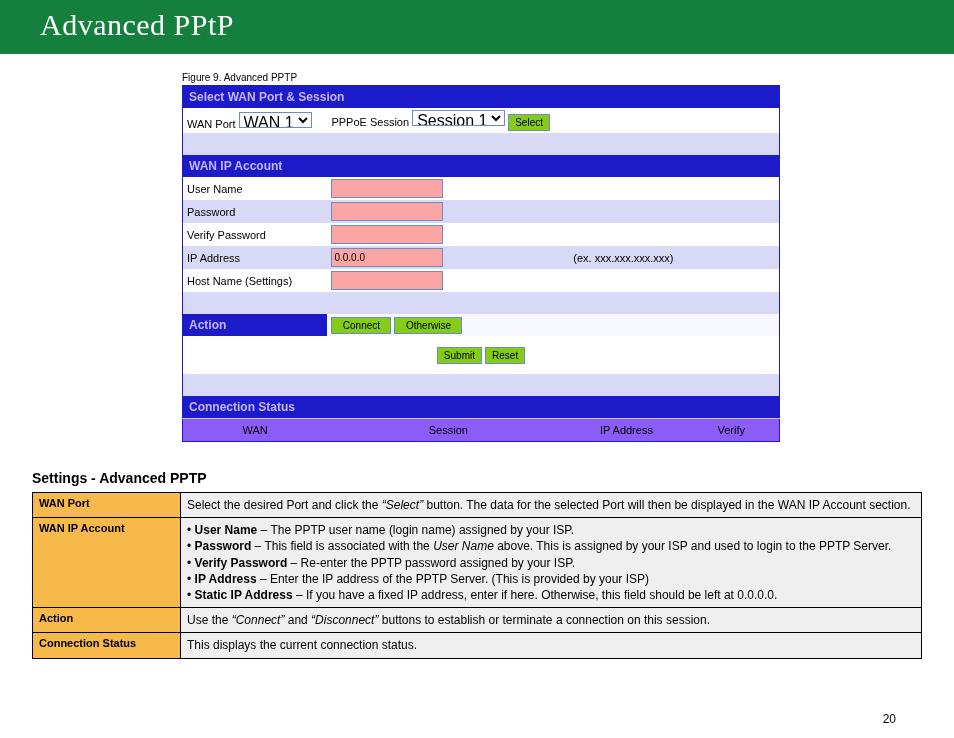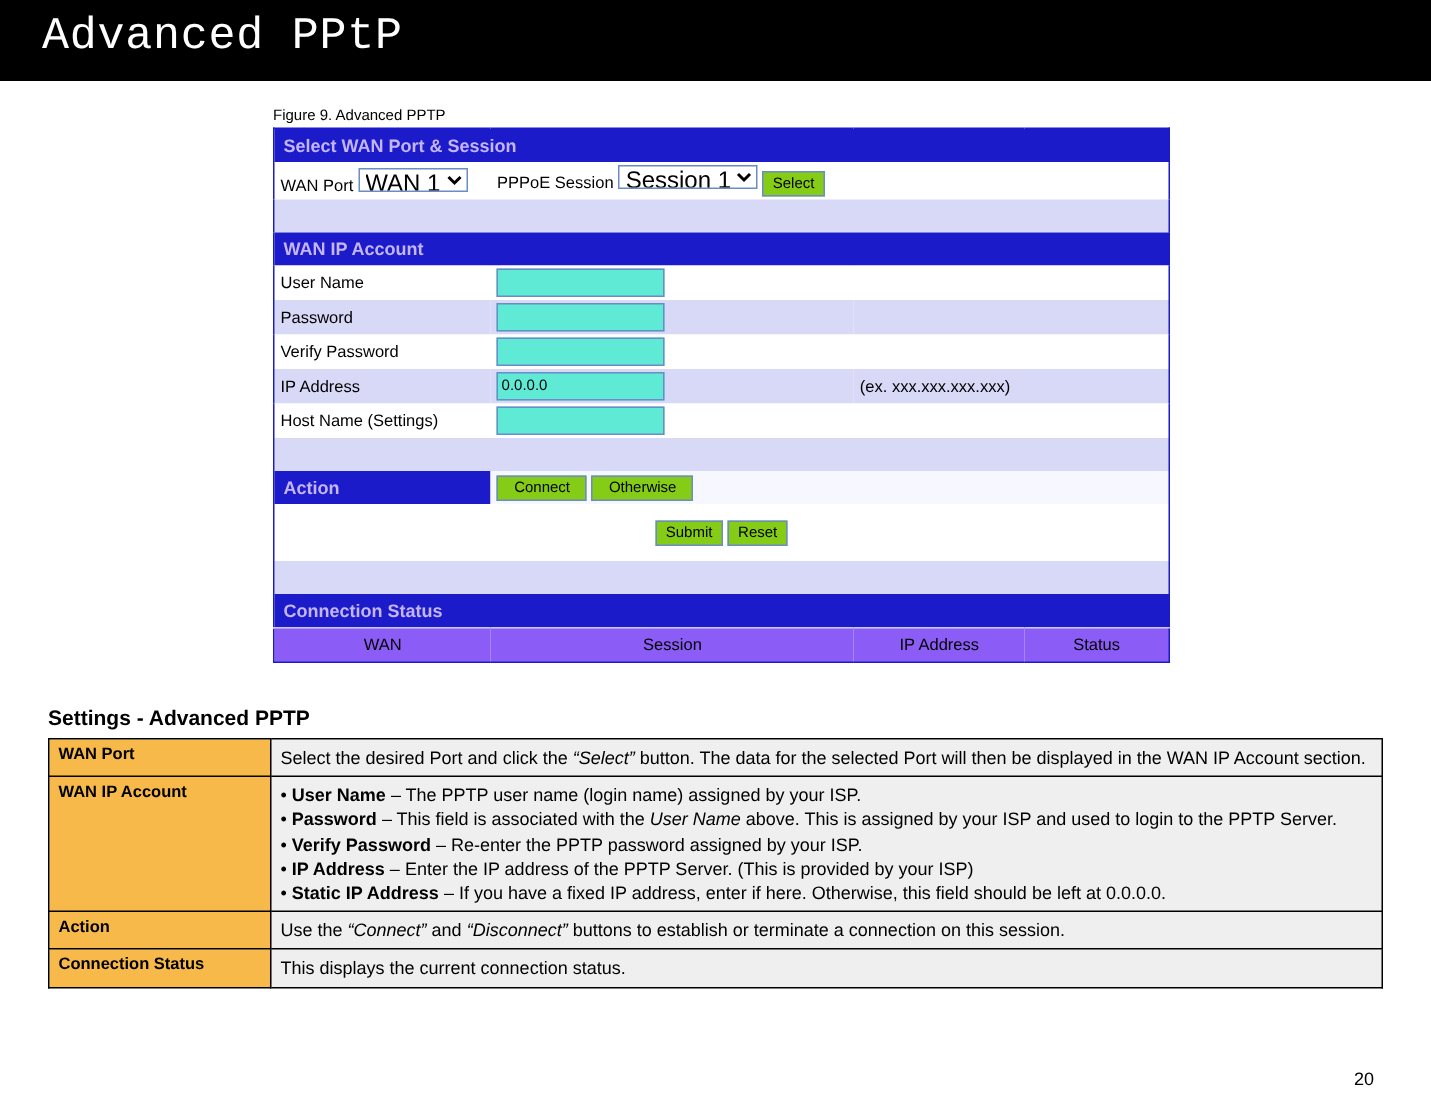--- a/index.html
+++ b/index.html
@@ -10,24 +10,24 @@
       color: #000;
     }
     .page {
       width: 954px;
       height: 738px;
       position: relative;
     }
 
     
     .title-bar {
-      background: #000000;
+      background: #15803d;
       color: #fff;
-      padding: 8px 0 12px 28px;
-      font-family: Liberation Mono, monospace;
+      padding: 8px 0 12px 40px;
+      font-family: Liberation Serif, serif;
       font-size: 30px;
       font-weight: 400;
       letter-spacing: 0.5px;
     }
 
     .fig-wrap {
       margin: 18px 0 0 182px;
     }
     .fig-caption {
       font-family: Arial, sans-serif;
@@ -61,21 +61,21 @@
 
     .tiny-select {
       font-size: 16px;
       border: 1px solid #6b8cc7;
       background: #fff;
       height: 16px;
     }
     .tiny-input {
       font-size: 10px;
       border: 1px solid #6b8cc7;
-      background: #5eead4;
+      background: #fca5a5;
       height: 15px;
       width: 106px;
     }
     .tiny-btn {
       font-size: 10px;
       border: 1px solid #6b8cc7;
       background: #84cc16;
       padding: 0 6px;
       height: 17px;
       cursor: pointer;
@@ -116,21 +116,21 @@
       width: 135px;
       font-size: 11px;
     }
     .help .desc { background: #efefef; line-height: 1.35; }
     .help .desc .b { font-weight: bold; }
     .help .desc .i { font-style: italic; }
 
     .page-num {
       position: absolute;
       bottom: 12px;
-      right: 38px;
+      right: 58px;
       font-size: 12px;
       font-family: Arial, sans-serif;
     }
   </style>
 </head>
 <body>
 
 <div class="page">
 
   <div class="title-bar">Advanced PPtP</div>
@@ -215,21 +215,21 @@
             <td colspan="4"></td>
           </tr>
 
       <tr>
             <td colspan="4" class="hdr">Connection Status</td>
           </tr>
       <tr class="status-row">
         <td>WAN</td>
         <td>Session</td>
         <td style="width:120px">IP Address</td>
-        <td style="width:100px">Status</td>
+        <td style="width:100px">Verify</td>
       </tr>
     </tbody>
       </table>
   </div>
 
   <div class="help-wrap">
     <div class="help-title">Settings - Advanced PPTP</div>
     <table class="help">
       <tbody id="help-body">
           <tr>

